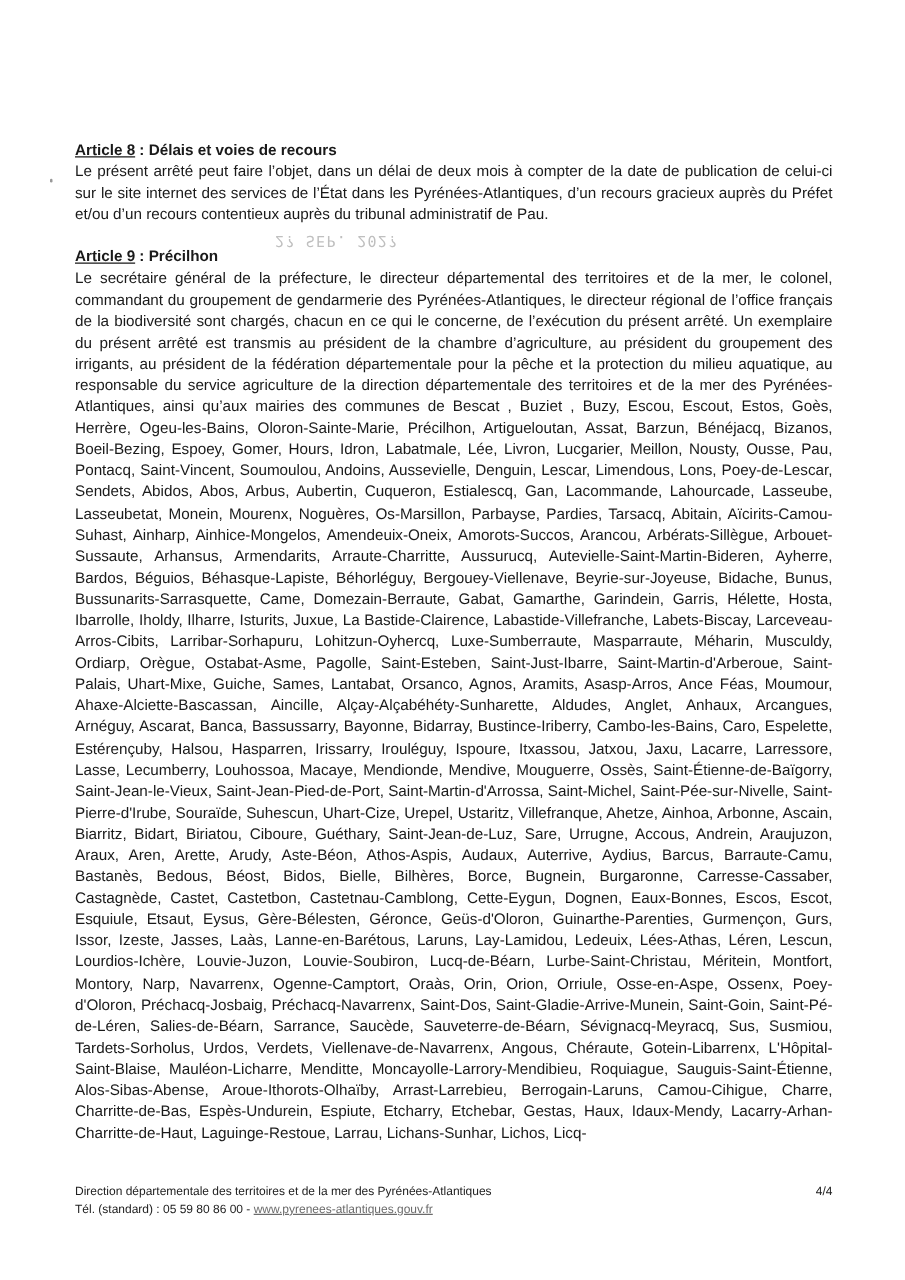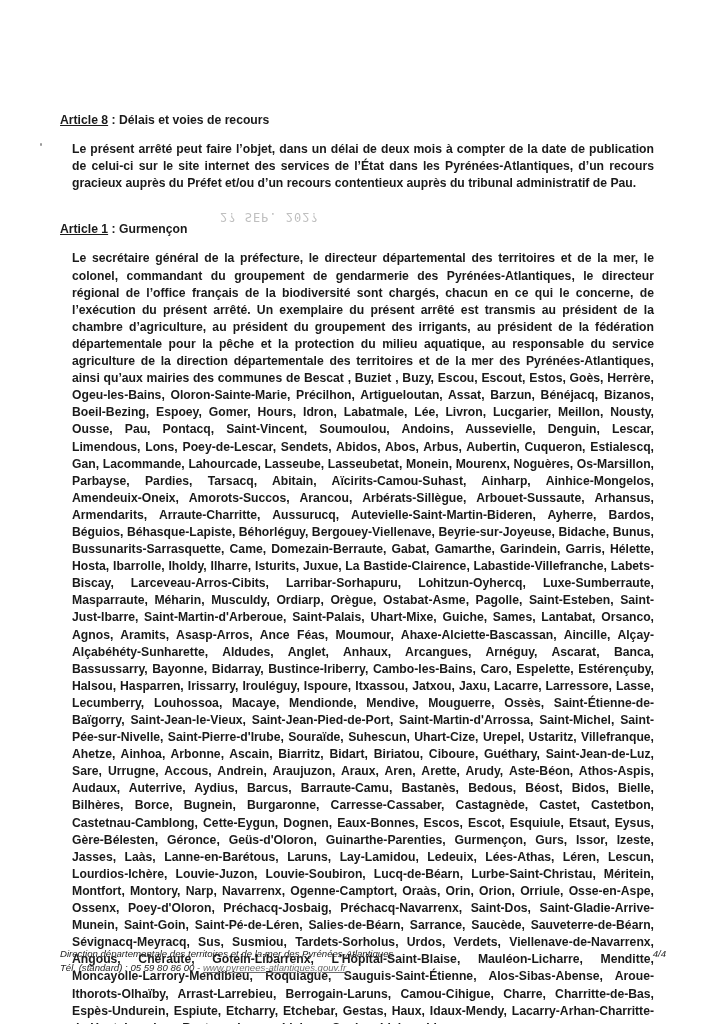--- a/index.html
+++ b/index.html
@@ -7,31 +7,31 @@
     width: 724px; height: 1024px; position: relative; overflow: hidden;
     font-family: "Liberation Sans", "DejaVu Sans", sans-serif;
     color: #1a1a1a;
   }
   .page {
     position: absolute; left: 60px; top: 112px; width: 606px;
     font-size: 12.2px; line-height: 17.1px;
   }
   .article-title { font-weight: bold; margin: 0; }
   .article-title .num { text-decoration: underline; }
-  .para { margin: 12px; text-align: justify; text-align-last: left; hyphens: none; font-weight: bold; }
+  .para { margin: 0; text-align: justify; text-align-last: left; hyphens: none; }
   .gap { height: 17px; }
   .stamp {
     position: absolute; left: 160px; top: -13px;
     font-size: 12px; color: #bfbfbf; letter-spacing: 1px;
     transform: scaleX(-1) rotate(180deg); font-family: "DejaVu Sans Mono", monospace;
   }
   .art4-wrap { position: relative; }
   .footer {
     position: absolute; left: 60px; top: 947px; width: 606px;
-    font-size: 9.6px; line-height: 13.6px; color: #222; font-style: italic;
+    font-size: 9.6px; line-height: 13.6px; color: #222;
   }
   .footer .row1 { display: flex; justify-content: space-between; }
   .footer .link { color: #6b6b6b; text-decoration: underline; margin-top: 43px; }
   .margin-mark {
     position: absolute; left: 40px; top: 143px; width: 2px; height: 3px;
     background: #999; border-radius: 1px;
   }
 </style>
 </head>
 <body>
@@ -41,21 +41,21 @@
 <div class="page">
   <section>
     <p class="article-title"><span class="num">Article 8</span><span> : </span><span>Délais et voies de recours</span></p>
     <p class="para">Le présent arrêté peut faire l’objet, dans un délai de deux mois à compter de la date de publication de celui-ci sur le site internet des services de l’État dans les Pyrénées-Atlantiques, d’un recours gracieux auprès du Préfet et/ou d’un recours contentieux auprès du tribunal administratif de Pau.</p>
   </section>
 
   <div class="gap"></div>
 
   <section class="art4-wrap">
     <span class="stamp">2? SEP. 202?</span>
-    <p class="article-title"><span class="num">Article 1</span><span> : </span><span>Gurmençon</span></p>
+    <p class="article-title"><span class="num">Article 9</span><span> : </span><span>Précilhon</span></p>
     <p class="para">Le secrétaire général de la préfecture, le directeur départemental des territoires et de la mer, le colonel, commandant du groupement de gendarmerie des Pyrénées-Atlantiques, le directeur régional de l’office français de la biodiversité sont chargés, chacun en ce qui le concerne, de l’exécution du présent arrêté. Un exemplaire du présent arrêté est transmis au président de la chambre d’agriculture, au président du groupement des irrigants, au président de la fédération départementale pour la pêche et la protection du milieu aquatique, au responsable du service agriculture de la direction départementale des territoires et de la mer des Pyrénées-Atlantiques, ainsi qu’aux mairies des communes de Bescat , Buziet , Buzy, Escou, Escout, Estos, Goès, Herrère, Ogeu-les-Bains, Oloron-Sainte-Marie, Précilhon, Artigueloutan, Assat, Barzun, Bénéjacq, Bizanos, Boeil-Bezing, Espoey, Gomer, Hours, Idron, Labatmale, Lée, Livron, Lucgarier, Meillon, Nousty, Ousse, Pau, Pontacq, Saint-Vincent, Soumoulou, Andoins, Aussevielle, Denguin, Lescar, Limendous, Lons, Poey-de-Lescar, Sendets, Abidos, Abos, Arbus, Aubertin, Cuqueron, Estialescq, Gan, Lacommande, Lahourcade, Lasseube, Lasseubetat, Monein, Mourenx, Noguères, Os-Marsillon, Parbayse, Pardies, Tarsacq, Abitain, Aïcirits-Camou-Suhast, Ainharp, Ainhice-Mongelos, Amendeuix-Oneix, Amorots-Succos, Arancou, Arbérats-Sillègue, Arbouet-Sussaute, Arhansus, Armendarits, Arraute-Charritte, Aussurucq, Autevielle-Saint-Martin-Bideren, Ayherre, Bardos, Béguios, Béhasque-Lapiste, Béhorléguy, Bergouey-Viellenave, Beyrie-sur-Joyeuse, Bidache, Bunus, Bussunarits-Sarrasquette, Came, Domezain-Berraute, Gabat, Gamarthe, Garindein, Garris, Hélette, Hosta, Ibarrolle, Iholdy, Ilharre, Isturits, Juxue, La Bastide-Clairence, Labastide-Villefranche, Labets-Biscay, Larceveau-Arros-Cibits, Larribar-Sorhapuru, Lohitzun-Oyhercq, Luxe-Sumberraute, Masparraute, Méharin, Musculdy, Ordiarp, Orègue, Ostabat-Asme, Pagolle, Saint-Esteben, Saint-Just-Ibarre, Saint-Martin-d'Arberoue, Saint-Palais, Uhart-Mixe, Guiche, Sames, Lantabat, Orsanco, Agnos, Aramits, Asasp-Arros, Ance Féas, Moumour, Ahaxe-Alciette-Bascassan, Aincille, Alçay-Alçabéhéty-Sunharette, Aldudes, Anglet, Anhaux, Arcangues, Arnéguy, Ascarat, Banca, Bassussarry, Bayonne, Bidarray, Bustince-Iriberry, Cambo-les-Bains, Caro, Espelette, Estérençuby, Halsou, Hasparren, Irissarry, Irouléguy, Ispoure, Itxassou, Jatxou, Jaxu, Lacarre, Larressore, Lasse, Lecumberry, Louhossoa, Macaye, Mendionde, Mendive, Mouguerre, Ossès, Saint-Étienne-de-Baïgorry, Saint-Jean-le-Vieux, Saint-Jean-Pied-de-Port, Saint-Martin-d'Arrossa, Saint-Michel, Saint-Pée-sur-Nivelle, Saint-Pierre-d'Irube, Souraïde, Suhescun, Uhart-Cize, Urepel, Ustaritz, Villefranque, Ahetze, Ainhoa, Arbonne, Ascain, Biarritz, Bidart, Biriatou, Ciboure, Guéthary, Saint-Jean-de-Luz, Sare, Urrugne, Accous, Andrein, Araujuzon, Araux, Aren, Arette, Arudy, Aste-Béon, Athos-Aspis, Audaux, Auterrive, Aydius, Barcus, Barraute-Camu, Bastanès, Bedous, Béost, Bidos, Bielle, Bilhères, Borce, Bugnein, Burgaronne, Carresse-Cassaber, Castagnède, Castet, Castetbon, Castetnau-Camblong, Cette-Eygun, Dognen, Eaux-Bonnes, Escos, Escot, Esquiule, Etsaut, Eysus, Gère-Bélesten, Géronce, Geüs-d'Oloron, Guinarthe-Parenties, Gurmençon, Gurs, Issor, Izeste, Jasses, Laàs, Lanne-en-Barétous, Laruns, Lay-Lamidou, Ledeuix, Lées-Athas, Léren, Lescun, Lourdios-Ichère, Louvie-Juzon, Louvie-Soubiron, Lucq-de-Béarn, Lurbe-Saint-Christau, Méritein, Montfort, Montory, Narp, Navarrenx, Ogenne-Camptort, Oraàs, Orin, Orion, Orriule, Osse-en-Aspe, Ossenx, Poey-d'Oloron, Préchacq-Josbaig, Préchacq-Navarrenx, Saint-Dos, Saint-Gladie-Arrive-Munein, Saint-Goin, Saint-Pé-de-Léren, Salies-de-Béarn, Sarrance, Saucède, Sauveterre-de-Béarn, Sévignacq-Meyracq, Sus, Susmiou, Tardets-Sorholus, Urdos, Verdets, Viellenave-de-Navarrenx, Angous, Chéraute, Gotein-Libarrenx, L'Hôpital-Saint-Blaise, Mauléon-Licharre, Menditte, Moncayolle-Larrory-Mendibieu, Roquiague, Sauguis-Saint-Étienne, Alos-Sibas-Abense, Aroue-Ithorots-Olhaïby, Arrast-Larrebieu, Berrogain-Laruns, Camou-Cihigue, Charre, Charritte-de-Bas, Espès-Undurein, Espiute, Etcharry, Etchebar, Gestas, Haux, Idaux-Mendy, Lacarry-Arhan-Charritte-de-Haut, Laguinge-Restoue, Larrau, Lichans-Sunhar, Lichos, Licq-</p>
   </section>
 </div>
 
 <footer class="footer">
   <div class="row1">
     <span>Direction départementale des territoires et de la mer des Pyrénées-Atlantiques</span>
     <span>4/4</span>
   </div>
   <div><span>Tél. (standard) : 05 59 80 86 00 - </span><span class="link">www.pyrenees-atlantiques.gouv.fr</span></div>

